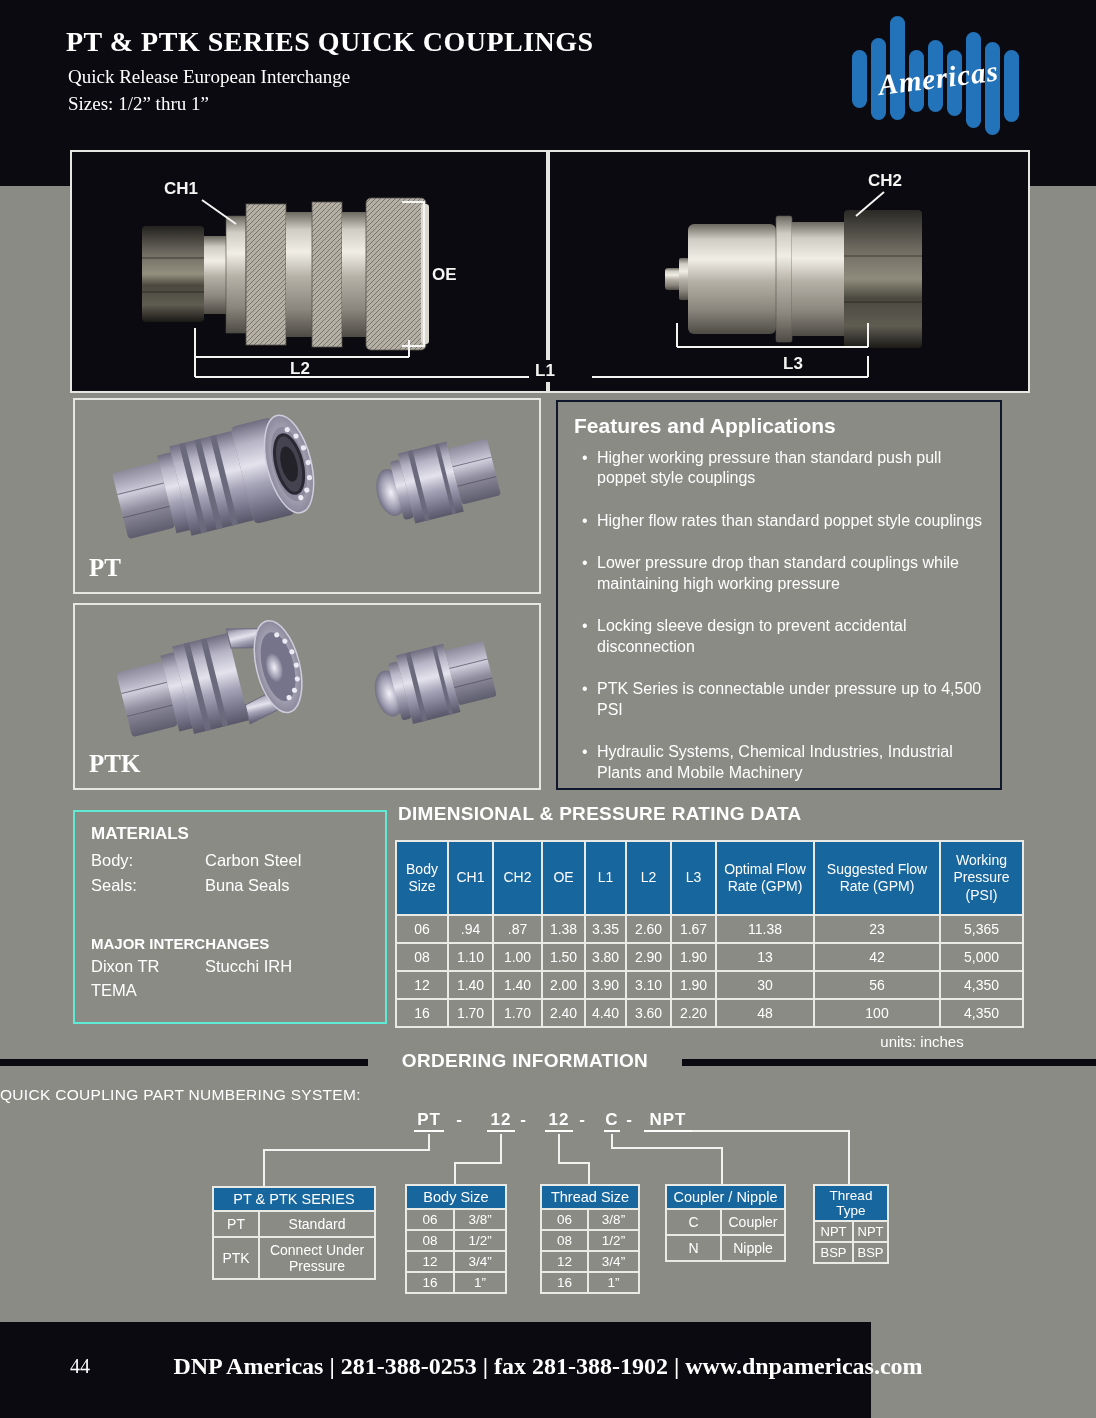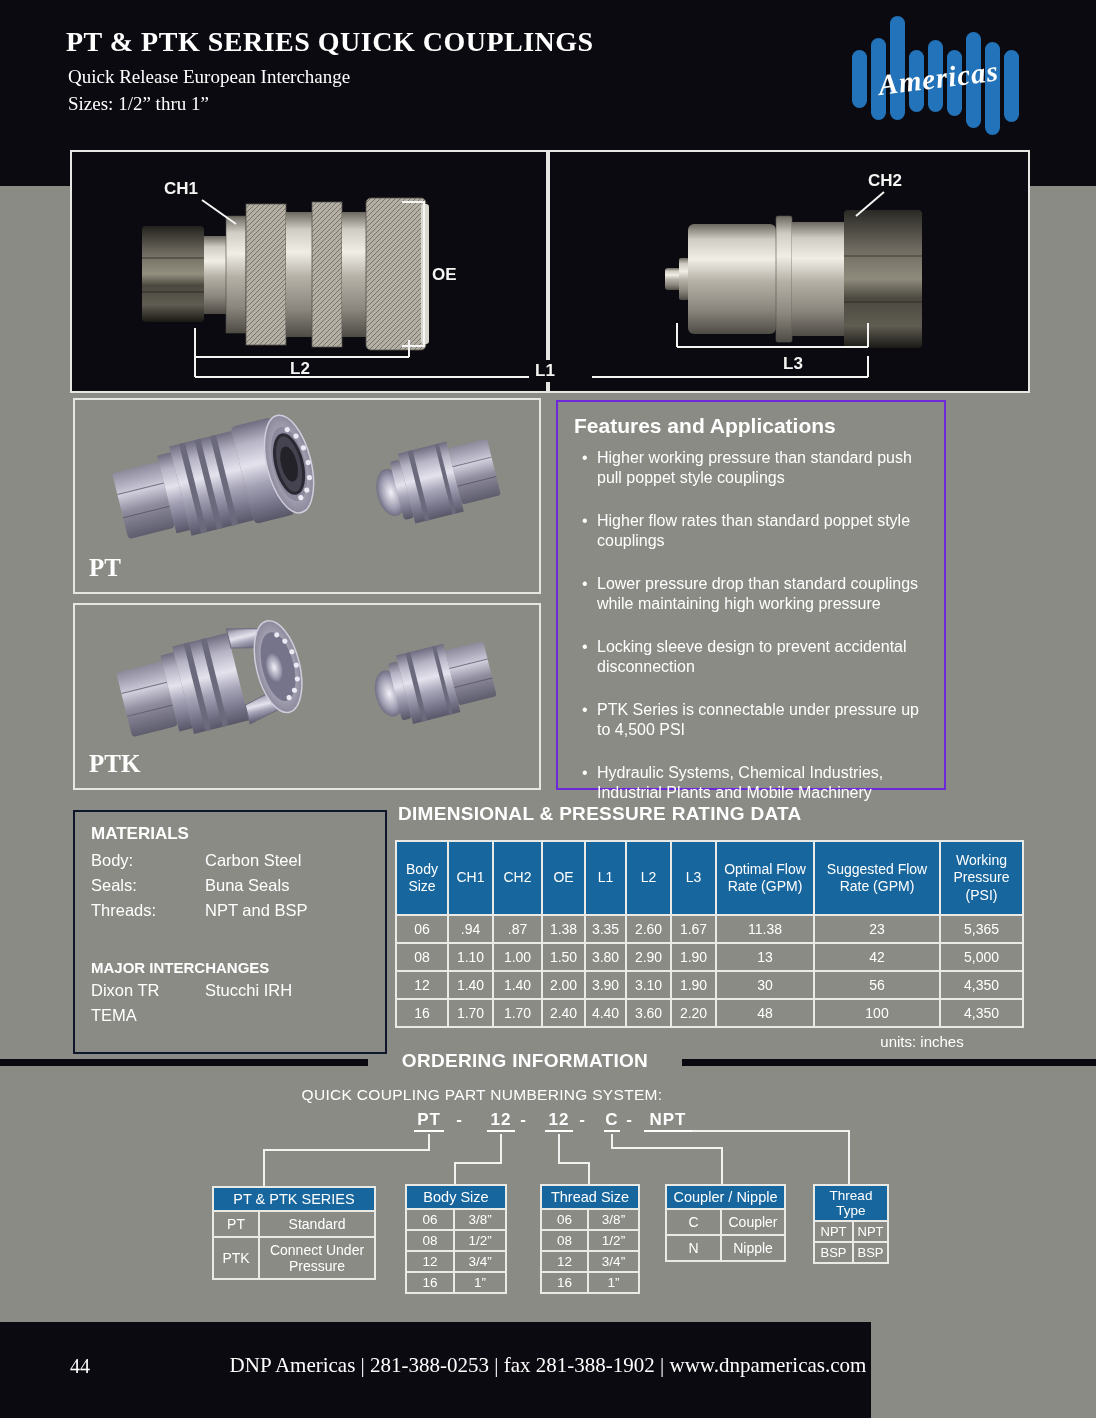--- a/index.html
+++ b/index.html
@@ -27,68 +27,68 @@
     color:#f4f4f2; font-weight:bold; font-size:17px; z-index:3; }
 
   
   .panel { position:absolute; border:2px solid #e6e6e3; }
   .pt-panel  { left:73px; top:398px;  width:468px; height:196px; }
   .ptk-panel { left:73px; top:603px;  width:468px; height:187px; }
   .panel-label { position:absolute; left:14px; bottom:10px; color:#fff;
     font-family:"Liberation Serif", serif; font-weight:bold; font-size:25px; }
 
   
-  .features { position:absolute; left:556px; top:400px; width:390px; height:390px;
-    border:2px solid #6d28d9; padding:12px 14px 0 16px; color:#fff; }
+  .features { position:absolute; left:556px; top:400px; width:446px; height:390px;
+    border:2px solid #0f172a; padding:12px 14px 0 16px; color:#fff; }
   .features h2 { font-size:21px; margin-bottom:10px; }
   .features ul { list-style:none; margin-left:8px; }
   .features li { position:relative; padding-left:15px; font-size:16px; line-height:1.28; margin-bottom:22px; max-width:428px; }
   .features li::before { content:"•"; position:absolute; left:0; }
 
   
-  .materials { position:absolute; left:73px; top:810px; width:314px; height:244px;
-    border:2px solid #0f172a; padding:12px 10px 0 16px; color:#fff; }
+  .materials { position:absolute; left:73px; top:810px; width:314px; height:214px;
+    border:2px solid #5eead4; padding:12px 10px 0 16px; color:#fff; }
   .materials h2 { font-size:17px; margin-bottom:4px; }
   .mat-row { display:flex; font-size:16.5px; line-height:1.5; }
   .mat-row .lbl { width:114px; }
   .materials .inter-title { font-size:15px; font-weight:bold; margin-top:37px; margin-bottom:2px; }
 
   
   .dim-title { position:absolute; left:398px; top:803px; color:#fff; font-weight:bold; font-size:19px; letter-spacing:.3px; }
   .dim-table { position:absolute; left:395px; top:840px; border-collapse:collapse; table-layout:fixed; width:627px; color:#fff; }
   .dim-table th { background:#17669e; height:74px; font-weight:400; font-size:14px; line-height:1.25; padding:2px 1px; border:2px solid #e9e9e6; text-align:center; }
   .dim-table td { background:#8b8b85; height:28px; font-size:14px; text-align:center; border:2px solid #e9e9e6; }
   .units-note { position:absolute; left:822px; top:1033px; width:200px; text-align:center; color:#fff; font-size:15px; }
 
   
   .ord-bar { position:absolute; top:1059px; height:7px; background:#0a0a10; }
   .ord-bar.leftbar  { left:0; width:368px; }
   .ord-bar.rightbar { left:682px; width:414px; }
   .ord-title { position:absolute; left:370px; top:1050px; width:310px; text-align:center; color:#fff; font-weight:bold; font-size:19px; letter-spacing:.3px; }
-  .ord-sub { position:absolute; left:0; top:1086px; width:964px; text-align:center; color:#fff; font-size:15.5px; letter-spacing:.3px; }
+  .ord-sub { position:absolute; left:0; top:1086px; width:964px; text-align:left; color:#fff; font-size:15.5px; letter-spacing:.3px; }
   .pn-seg, .pn-dash { position:absolute; top:1110px; height:22px; color:#fff; font-weight:bold; font-size:17px; text-align:center; }
   .pn-seg { border-bottom:2px solid #fff; letter-spacing:1px; }
   .connector-svg { position:absolute; left:0; top:0; width:1096px; height:1418px; pointer-events:none; z-index:2; }
 
   .ord-table { position:absolute; border-collapse:collapse; table-layout:fixed; color:#fff; }
   .ord-table th { background:#17669e; font-weight:400; font-size:14.5px; padding:3px 2px; border:2px solid #e9e9e6; text-align:center; }
   .ord-table td { background:#8b8b85; font-size:14px; text-align:center; border:2px solid #e9e9e6; padding:4px 2px; }
   .ord-t1 { left:212px; top:1186px; width:162px; }
   .ord-t2 { left:405px; top:1184px; width:100px; }
   .ord-t3 { left:540px; top:1184px; width:98px; }
   .ord-t4 { left:665px; top:1184px; width:119px; }
   .ord-t5 { left:813px; top:1184px; width:74px; }
   .ord-t2 td, .ord-t3 td { padding:2px 2px; font-size:13.5px; }
   .ord-t5 th { font-size:13.5px; padding:2px 1px; }
   .ord-t5 td { font-size:13px; padding:2px 1px; }
 
   
   .footer { position:absolute; left:0; top:1322px; width:871px; height:96px; background:#0a0a10; color:#fff; }
   .page-num { position:absolute; left:70px; top:33px; font-family:"Liberation Serif", serif; font-size:20px; }
-  .contact  { position:absolute; left:0; top:31px; width:1096px; text-align:center; font-family:"Liberation Serif", serif; font-size:21px; }
+  .contact  { position:absolute; left:0; top:31px; width:1096px; text-align:center; font-family:"Liberation Serif", serif; font-size:24px;font-weight:bold; }
 </style>
 </head>
 <body>
 
 <div class="page">
 
   <div class="top-header">
     <div class="hdr-title">PT &amp; PTK SERIES QUICK COUPLINGS</div>
     <div class="hdr-sub">Quick Release European Interchange</div>
     <div class="hdr-sizes">Sizes: 1/2” thru 1”</div>
@@ -341,24 +341,20 @@
   <div class="materials">
     <h2>MATERIALS</h2>
     <div class="mat-row">
       <span class="lbl">Body:</span>
       <span>Carbon Steel</span>
     </div>
     <div class="mat-row">
       <span class="lbl">Seals:</span>
       <span>Buna Seals</span>
     </div>
-    <div class="mat-row">
-      <span class="lbl">Threads:</span>
-      <span>NPT and BSP</span>
-    </div>
     <div class="inter-title">MAJOR INTERCHANGES</div>
     <div class="mat-row">
       <span class="lbl">Dixon TR</span>
       <span>Stucchi IRH</span>
     </div>
     <div class="mat-row">
       <span class="lbl">TEMA</span>
       <span></span>
     </div>
   </div>

